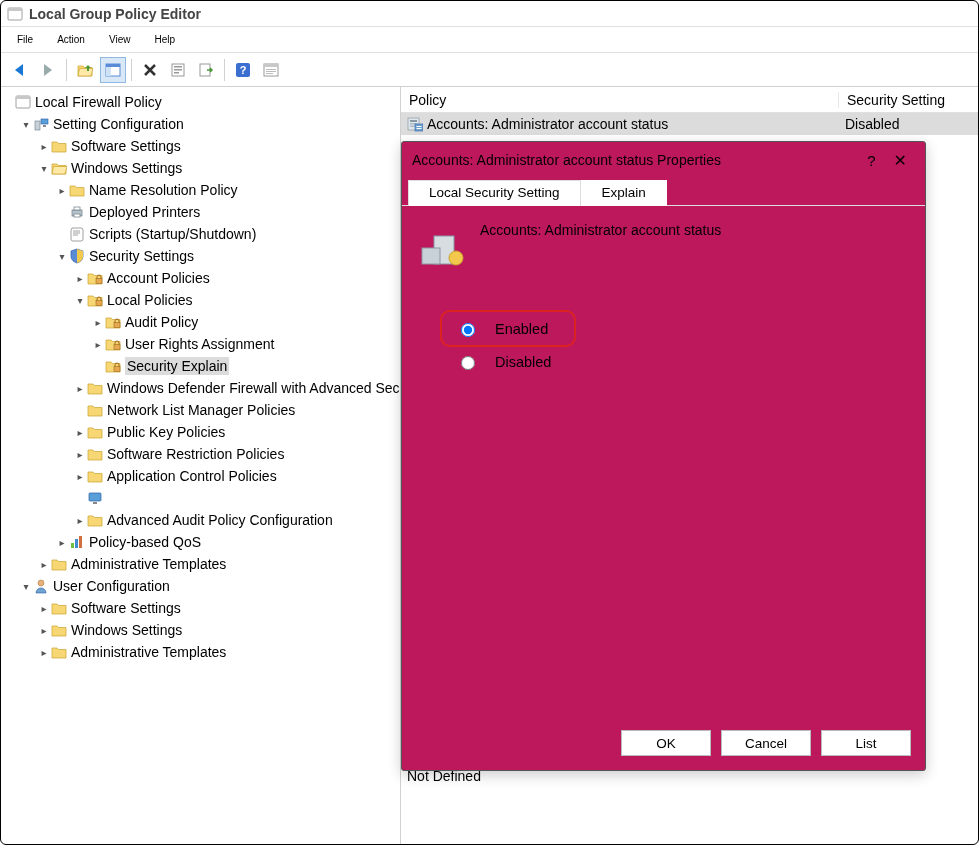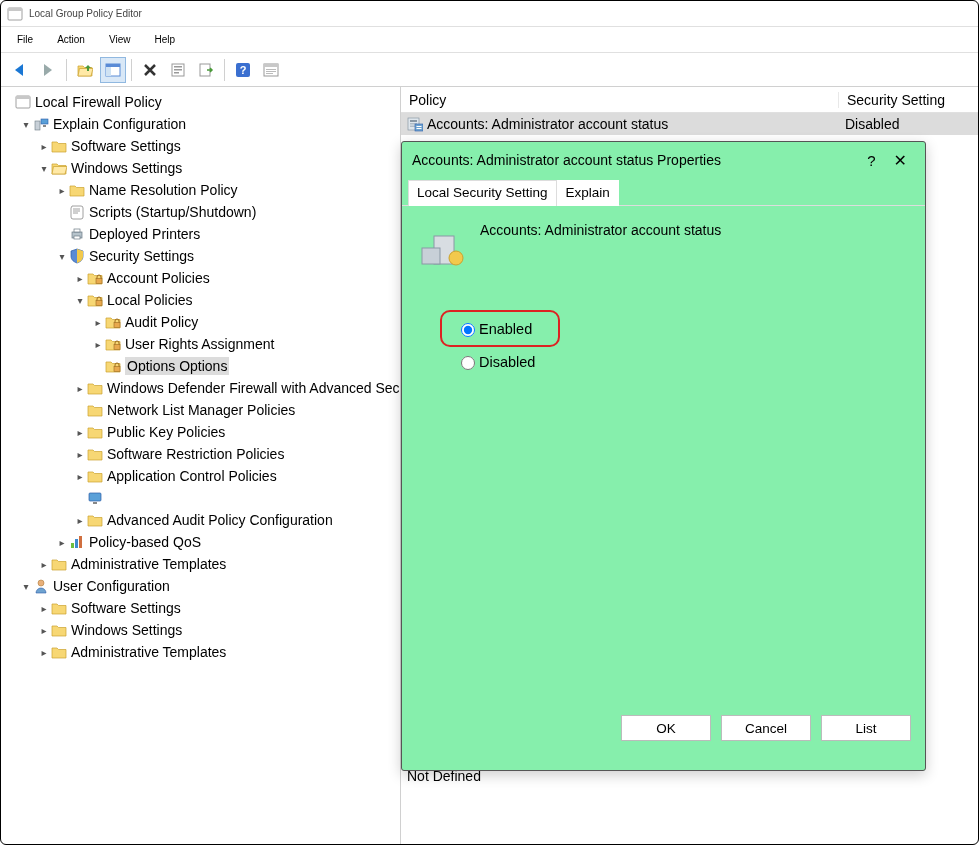--- a/index.html
+++ b/index.html
@@ -4,21 +4,21 @@
 <style>
   * { box-sizing: border-box; }
   body {
     margin: 0; font-family: "Segoe UI", Tahoma, sans-serif; font-size: 13px;
     background: #fff; color: #000; width: 979px; height: 845px; overflow: hidden;
     border: 1px solid #000; border-radius: 6px;
   }
   
   .titlebar { height: 26px; display: flex; align-items: center; padding: 0 6px; border-bottom: 1px solid #e0e0e0; }
   .titlebar .icon { width: 16px; height: 16px; margin-right: 6px; }
-  .titlebar .title { font-size: 10px; color: #444; }
+  .titlebar .title { font-size: 14px; color: #444; font-weight: bold; }
   
   .menubar { height: 26px; display: flex; align-items: center; padding: 0 8px; font-size: 10px; gap: 8px; border-bottom: 1px solid #e0e0e0; }
   .menubar .item { padding: 2px 8px; }
   
   .toolbar { height: 34px; display: flex; align-items: center; padding: 0 6px; gap: 2px; border-bottom: 1px solid #d0d0d0; }
   .tbtn { width: 26px; height: 26px; display: flex; align-items: center; justify-content: center; border: 1px solid transparent; }
   .tbtn.pressed { background:#d9e8f7; border:1px solid #90b8e0;}
   .tsep { width: 1px; height: 22px; background: #d0d0d0; margin: 0 3px; }
   
   .content { display: flex; height: calc(845px - 26px - 26px - 34px - 2px); }
@@ -39,36 +39,36 @@
   .col1 { width: 438px; border-right:1px solid #e8e8e8;}
   .col2 { flex:1;}
   
   .listrows { flex:1; overflow:hidden;}
   .lrow { display:flex; height:22px; align-items:center; font-size:14px;}
   .lrow.sel { background:#dcdcdc;}
   .lc1 { width:438px; padding-left:6px; display:flex; align-items:center; overflow:hidden; text-overflow:ellipsis; white-space:nowrap;}
   .lc2 { flex:1; padding-left:6px;}
   .regicn { width:16px; height:16px; margin-right:4px; flex:none; display:inline-flex;}
   
-  .dialog { position:absolute; left:0px; top:54px; width:525px; height:630px; background:#86efac; border:1px solid #555; border-radius:3px; box-shadow:0 4px 14px rgba(0,0,0,.2); display:flex; flex-direction:column;}
+  .dialog { position:absolute; left:0px; top:54px; width:525px; height:630px; background:#be185d; border:1px solid #555; border-radius:3px; box-shadow:0 4px 14px rgba(0,0,0,.2); display:flex; flex-direction:column;}
   .dlg-title { height:36px; display:flex; align-items:center; padding:0 10px; font-size:14px;}
   .dlg-title .spacer{flex:1;}
   .dlg-title .help{font-size:15px; padding:0 10px;}
   .dlg-title .close{font-size:16px; padding:0 8px;}
   .dlg-tabs { display:flex; padding:0 6px; border-bottom:1px solid #ddd; height:28px; align-items:flex-end;}
-  .dlg-tab { padding:4px 8px 6px; font-size:13.5px; border:1px solid transparent; border-bottom:none; position:relative; top:1px; background:#fff;text-align:right;}
+  .dlg-tab { padding:4px 20px 6px; font-size:13.5px; border:1px solid transparent; border-bottom:none; position:relative; top:1px; background:#fff;text-align:right;}
   .dlg-tab.active { border-color:#ddd; background:#fff;}
   .dlg-body { flex:1; padding: 12px 18px; font-size:14px;}
   .policy-head { display:flex; align-items:flex-start; gap:16px; margin-top:4px; margin-bottom:24px;}
   .bigicn { width:44px; height:44px; }
   .opts { margin-left:20px; }
-  .opt { display:flex; align-items:center; gap:1px; padding:6px 8px; font-size:14.5px;}
+  .opt { display:flex; align-items:center; gap:17px; padding:6px 8px; font-size:14.5px;}
   .opt input { width:14px; height:14px;}
   .redbox { border:2.5px solid #d22; border-radius:10px; padding:2px 18px 2px 6px; display:inline-flex;}
-  .dlg-buttons { display:flex; justify-content:flex-end; gap:10px; padding:10px 14px 29px;}
+  .dlg-buttons { display:flex; justify-content:flex-end; gap:10px; padding:10px 14px 14px;}
   .btn { width:90px; height:26px; border:1px solid #bbb; background:#fff; font-size:13.5px; display:flex; align-items:center; justify-content:center;}
 </style>
 </head>
 <body>
 
 <svg width="0" height="0" style="position:absolute">
   <defs>
     <g id="folder-closed">
       <path d="M1 4 h5 l1.5 1.5 H15 V14 H1 Z" fill="#f7d774" stroke="#caa22e" stroke-width="0.7"></path>
     </g>
@@ -227,21 +227,21 @@
           <ul>
             <li>
                 <div class="row">
                   <span class="indent"></span>
                   <span class="twisty">▾</span>
                   <span class="icn">
                     <svg width="16" height="16">
                       <use href="#pc"></use>
                     </svg>
                   </span>
-                  <span class="lbl">Explain Configuration</span>
+                  <span class="lbl">Setting Configuration</span>
                 </div>
               <ul>
                 <li>
                     <div class="row">
                       <span class="indent"></span>
                       <span class="indent"></span>
                       <span class="twisty">▸</span>
                       <span class="icn">
                         <svg width="16" height="16">
                           <use href="#folder-closed"></use>
@@ -278,38 +278,38 @@
                         </div>
                       </li>
                     <li>
                         <div class="row">
                           <span class="indent"></span>
                           <span class="indent"></span>
                           <span class="indent"></span>
                           <span class="twisty"></span>
                           <span class="icn">
                             <svg width="16" height="16">
+                              <use href="#printer"></use>
+                            </svg>
+                          </span>
+                          <span class="lbl">Deployed Printers</span>
+                        </div>
+                      </li>
+                    <li>
+                        <div class="row">
+                          <span class="indent"></span>
+                          <span class="indent"></span>
+                          <span class="indent"></span>
+                          <span class="twisty"></span>
+                          <span class="icn">
+                            <svg width="16" height="16">
                               <use href="#scroll"></use>
                             </svg>
                           </span>
                           <span class="lbl">Scripts (Startup/Shutdown)</span>
-                        </div>
-                      </li>
-                    <li>
-                        <div class="row">
-                          <span class="indent"></span>
-                          <span class="indent"></span>
-                          <span class="indent"></span>
-                          <span class="twisty"></span>
-                          <span class="icn">
-                            <svg width="16" height="16">
-                              <use href="#printer"></use>
-                            </svg>
-                          </span>
-                          <span class="lbl">Deployed Printers</span>
                         </div>
                       </li>
                     <li>
                         <div class="row">
                           <span class="indent"></span>
                           <span class="indent"></span>
                           <span class="indent"></span>
                           <span class="twisty">▾</span>
                           <span class="icn">
                             <svg width="16" height="16">
@@ -387,21 +387,21 @@
                                   <span class="indent"></span>
                                   <span class="indent"></span>
                                   <span class="indent"></span>
                                   <span class="indent"></span>
                                   <span class="twisty"></span>
                                   <span class="icn">
                                     <svg width="16" height="16">
                                       <use href="#folder-lock"></use>
                                     </svg>
                                   </span>
-                                  <span class="lbl">Options Options</span>
+                                  <span class="lbl">Security Explain</span>
                                 </div>
                               </li>
                           </ul>
                         </li>
                         <li>
                             <div class="row">
                               <span class="indent"></span>
                               <span class="indent"></span>
                               <span class="indent"></span>
                               <span class="indent"></span>

